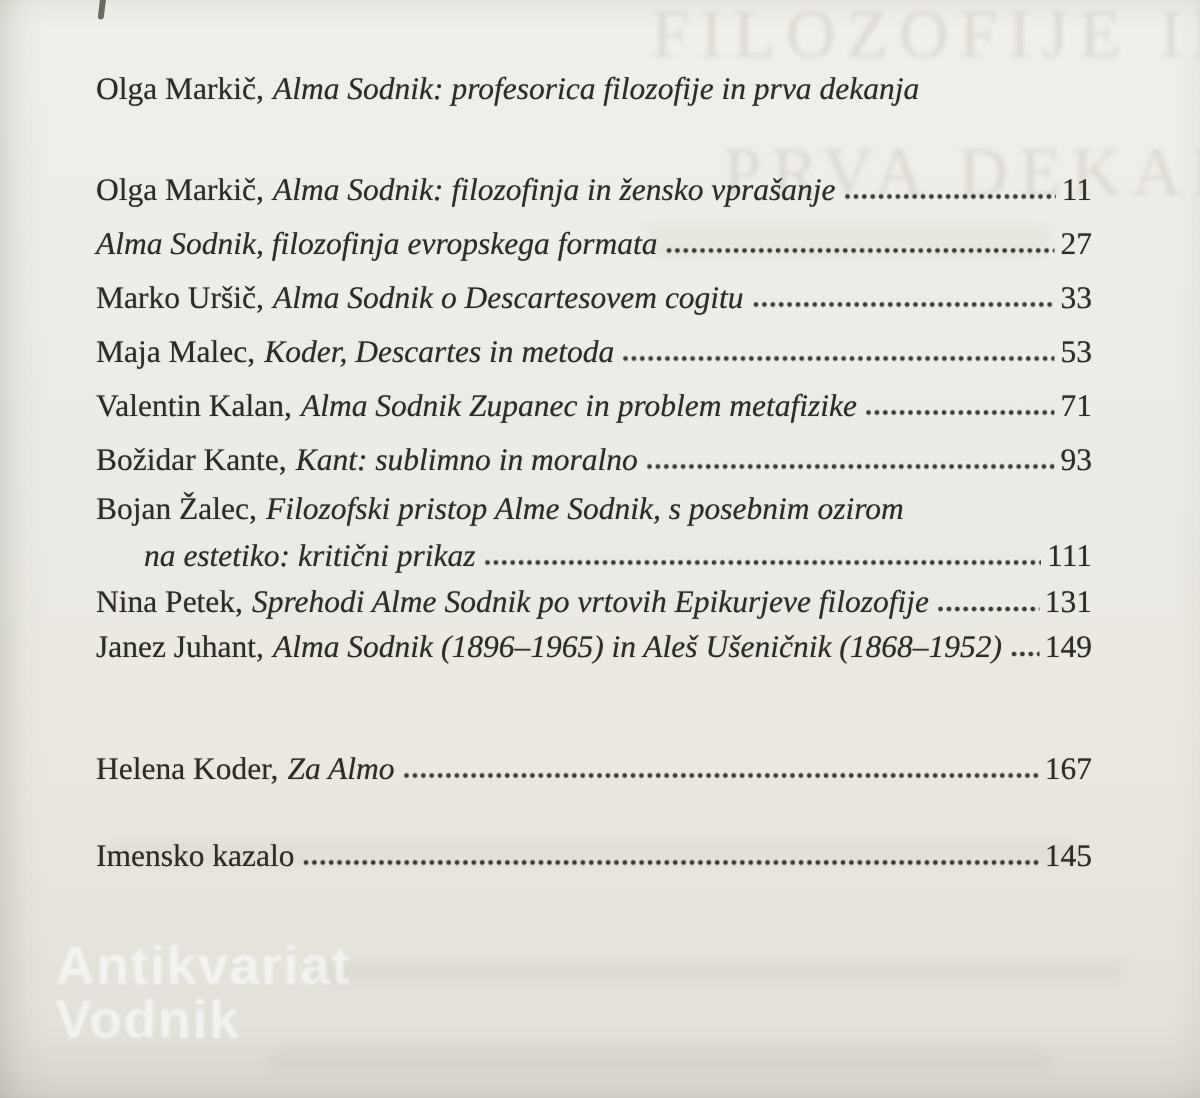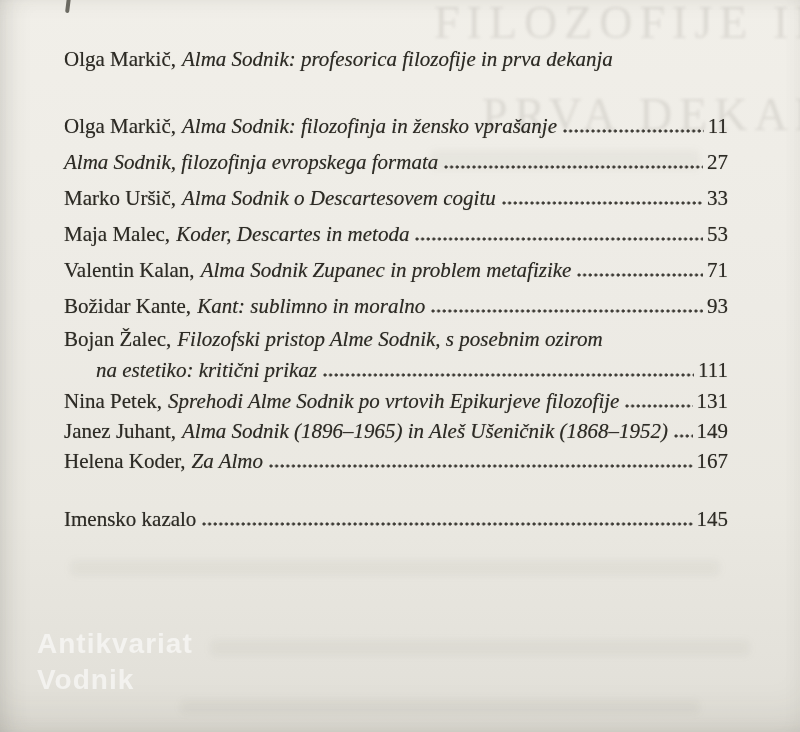--- a/index.html
+++ b/index.html
@@ -42,21 +42,21 @@
 
   
   .watermark {
     position: absolute;
     left: 37px; top: 626px;
     font-family: "Liberation Sans", "DejaVu Sans", sans-serif;
     font-weight: 700;
     color: rgba(255,255,255,0.58);
     filter: blur(0.6px);
     line-height: 36px;
-    font-size: 28px;
+    font-size: 36px;
     letter-spacing: 1px;
     pointer-events: none;
   }
 
   
   .corner-mark {
     position: absolute;
     left: 66px; top: -3px;
     width: 4px; height: 16px;
     background: #55534B;
@@ -73,21 +73,21 @@
     padding: 41px 26px 0 64px;
     color: #2D2B25;
     font-size: 21px;
     text-shadow: 0 0 0.7px rgba(45,43,37,0.55);
     text-align: right;
   }
   .entry { line-height: 36px; }
   .lh31 { line-height: 31px; }
   .lh30 { line-height: 30px; }
   .gap-a { margin-top: 31px; }
-  .gap-b { }
+  .gap-b { margin-top: 51px; }
   .gap-c { margin-top: 28px; }
   .gap-d { margin-top: 45px; }
 
   .row { display: flex; align-items: baseline; white-space: nowrap; }
   .row > span { flex: 0 0 auto; }
   .indent { padding-left: 32px; }
 
   .author, .label { font-style: normal; }
   .author { margin-right: 6px; }
   .title { font-style: italic; }

